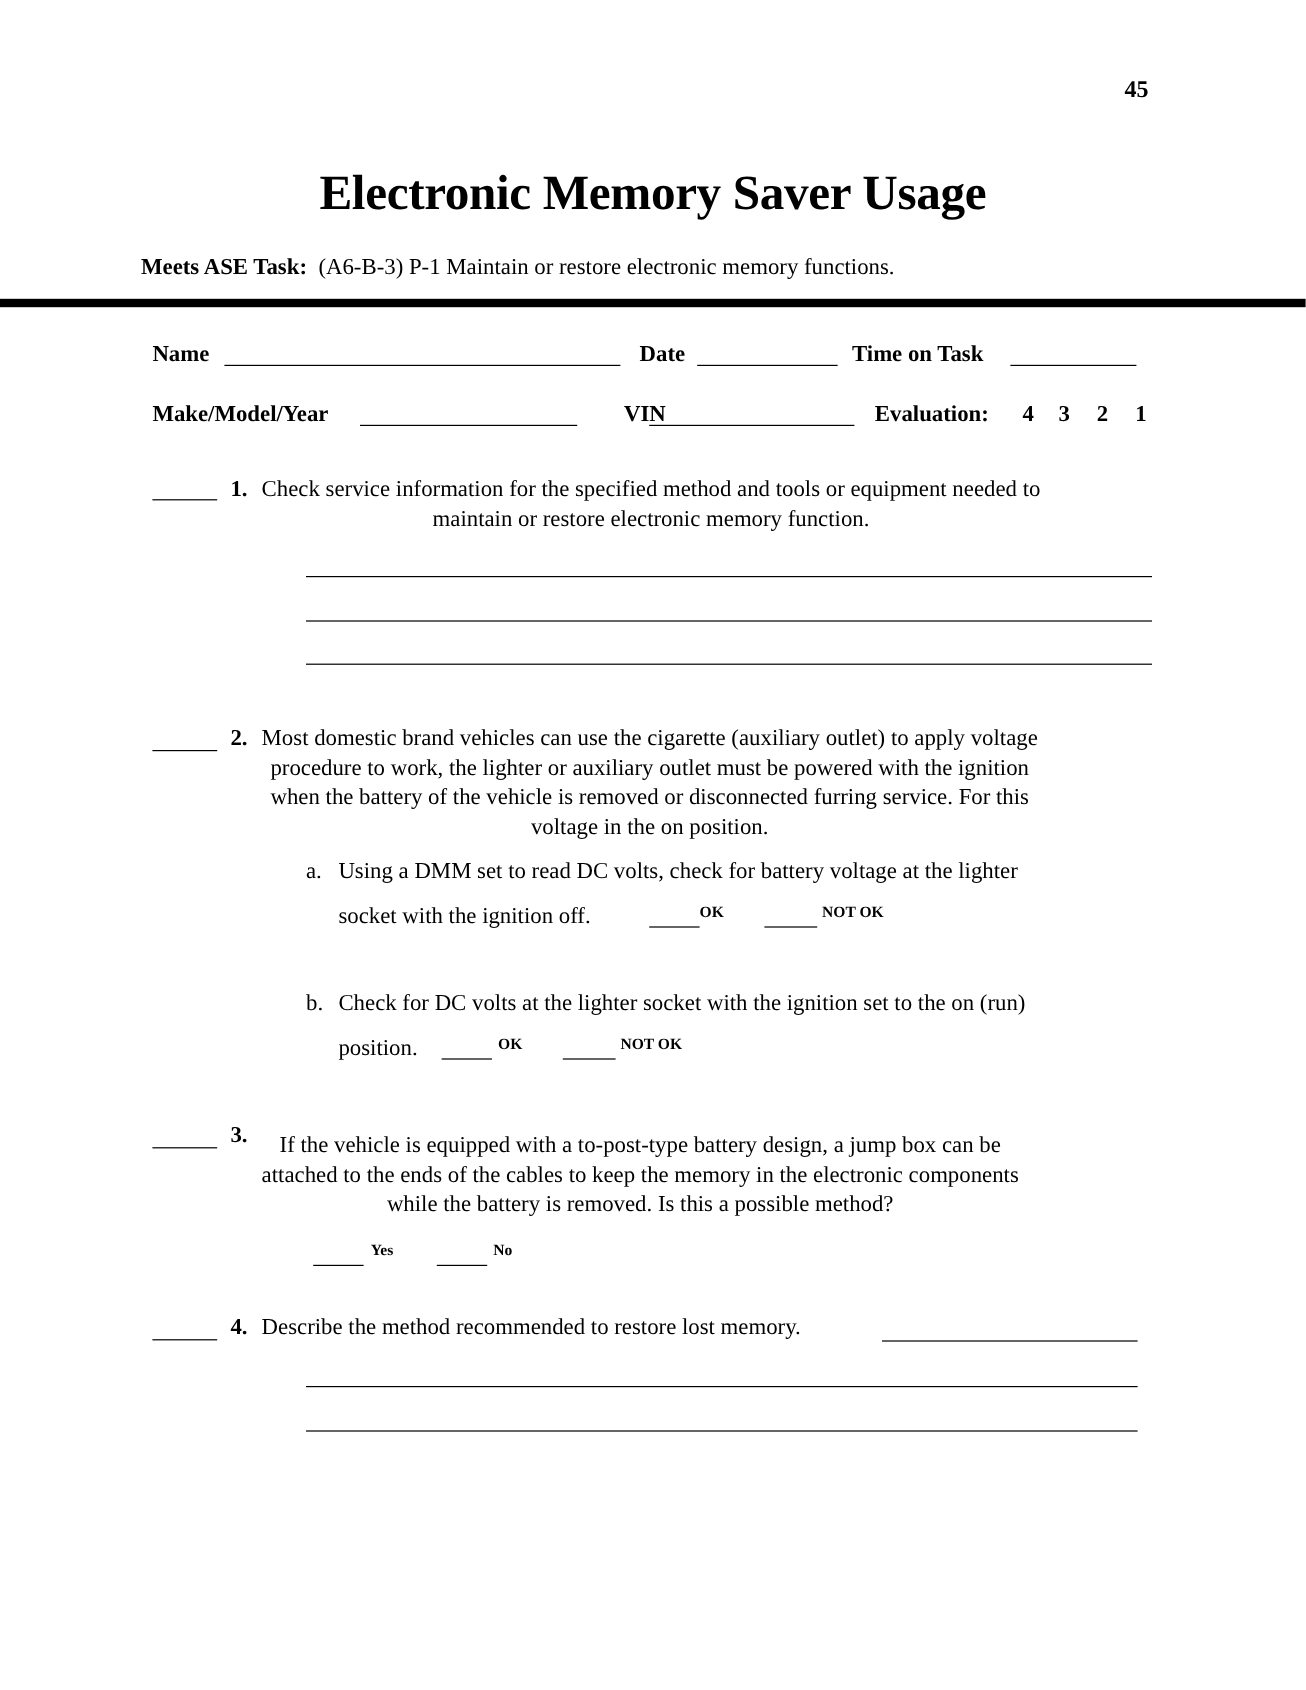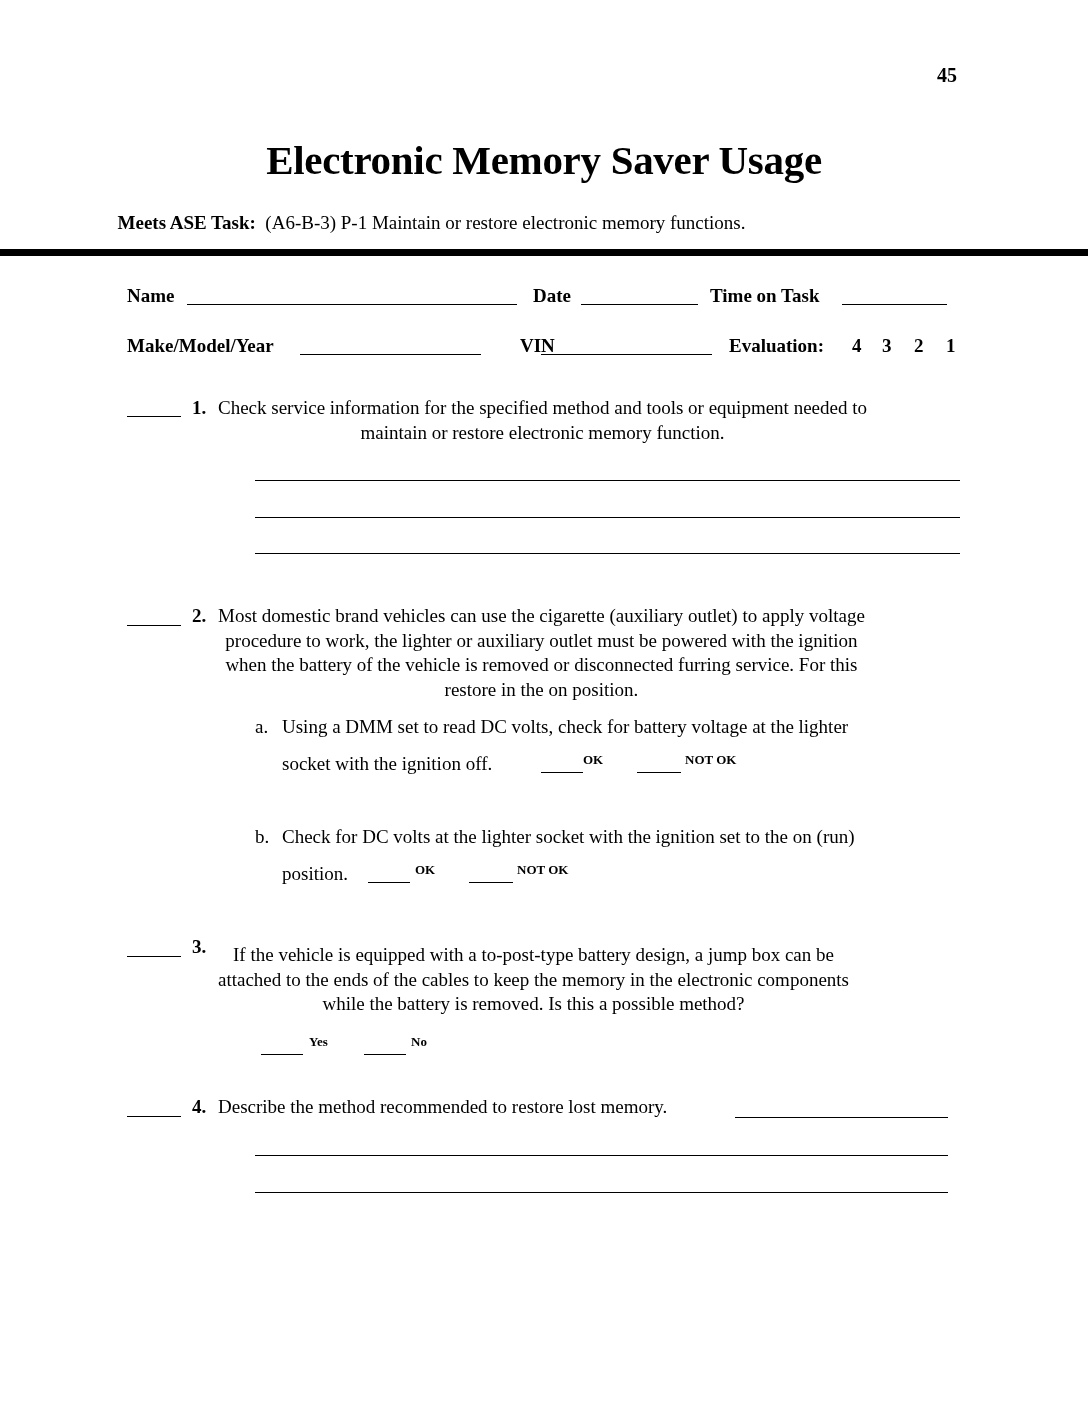--- a/index.html
+++ b/index.html
@@ -105,21 +105,21 @@
 <div class="answer-line" style="left:255px; top:480px; width:705px;"></div>
 <div class="answer-line" style="left:255px; top:517px; width:705px;"></div>
 <div class="answer-line" style="left:255px; top:553px; width:705px;"></div>
 
 <div class="blank" style="left:127px; top:625px; width:54px;"></div>
 <div class="abs qnum" style="left:192px; top:605px;">2.</div>
 <div class="abs text" style="left:218px; top:604px;">
   <div>Most domestic brand vehicles can use the cigarette (auxiliary outlet) to apply voltage</div>
   <div>procedure to work, the lighter or auxiliary outlet must be powered with the ignition</div>
   <div>when the battery of the vehicle is removed or disconnected furring service.  For this</div>
-  <div>restore in the on position.</div>
+  <div>voltage in the on position.</div>
 </div>
 
 <div class="abs text" style="left:255px; top:715px;">a.</div>
 <div class="abs text" style="left:282px; top:715px;">Using a DMM set to read DC volts, check for battery voltage at the lighter</div>
 <div class="abs text" style="left:282px; top:752px;">socket with the ignition off.</div>
 <div class="blank" style="left:541px; top:772px; width:42px;"></div>
 <div class="abs check-label" style="left:583px; top:752px;">OK</div>
 <div class="blank" style="left:637px; top:772px; width:44px;"></div>
 <div class="abs check-label" style="left:685px; top:752px;">NOT OK</div>
 

